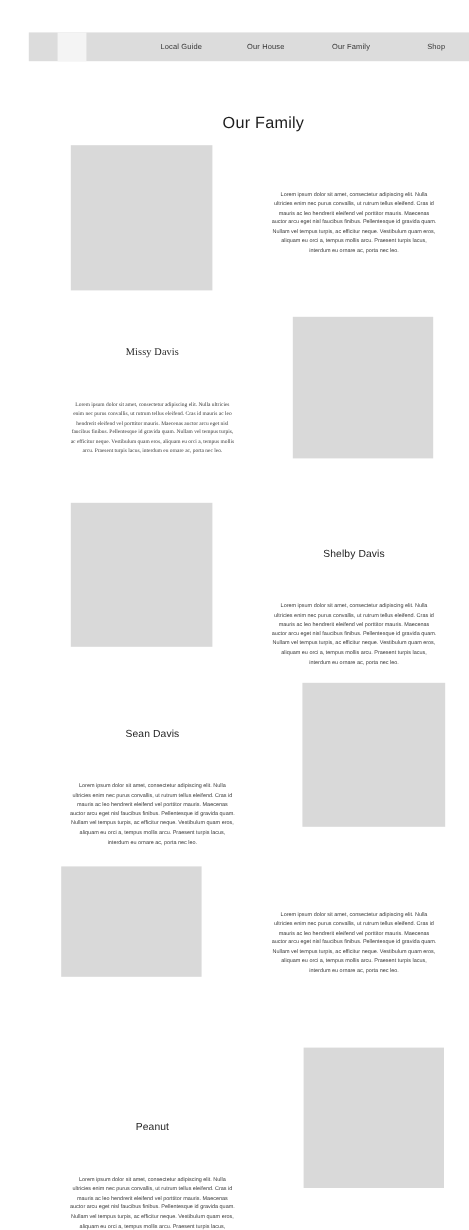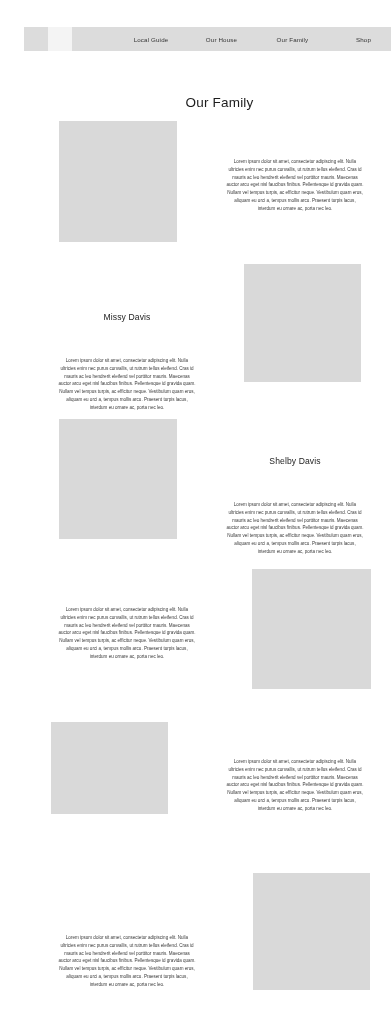--- a/index.html
+++ b/index.html
@@ -154,51 +154,53 @@
 
   <section class="section" style="top:97px;height:125px;">
     <div class="photo" style="left:35px;top:0;width:118px;height:121px;"></div>
     <div class="copy" style="left:178px;top:13px;width:186px;">
       <p class="member-bio">Lorem ipsum dolor sit amet, consectetur adipiscing elit. Nulla ultricies enim nec purus convallis, ut rutrum tellus eleifend. Cras id mauris ac leo hendrerit eleifend vel porttitor mauris. Maecenas auctor arcu eget nisl faucibus finibus. Pellentesque id gravida quam. Nullam vel tempus turpis, ac efficitur neque. Vestibulum quam eros, aliquam eu orci a, tempus mollis arcu. Praesent turpis lacus, interdum eu ornare ac, porta nec leo.</p>
     </div>
   </section>
 
   <section class="section" style="top:240px;height:125px;">
     <div class="photo" style="left:220px;top:0;width:117px;height:118px;"></div>
-    <div class="copy" style="left:10px;top:24px;width:186px;">
+    <div class="copy" style="left:10px;top:0;width:186px;font-family:Liberation Serif, serif;">
       <div class="member-name">Missy Davis</div>
       <p class="member-bio">Lorem ipsum dolor sit amet, consectetur adipiscing elit. Nulla ultricies enim nec purus convallis, ut rutrum tellus eleifend. Cras id mauris ac leo hendrerit eleifend vel porttitor mauris. Maecenas auctor arcu eget nisl faucibus finibus. Pellentesque id gravida quam. Nullam vel tempus turpis, ac efficitur neque. Vestibulum quam eros, aliquam eu orci a, tempus mollis arcu. Praesent turpis lacus, interdum eu ornare ac, porta nec leo.</p>
     </div>
   </section>
 
   <section class="section" style="top:395px;height:125px;">
     <div class="photo" style="left:35px;top:0;width:118px;height:120px;"></div>
     <div class="copy" style="left:178px;top:13px;width:186px;">
       <div class="member-name">Shelby Davis</div>
       <p class="member-bio">Lorem ipsum dolor sit amet, consectetur adipiscing elit. Nulla ultricies enim nec purus convallis, ut rutrum tellus eleifend. Cras id mauris ac leo hendrerit eleifend vel porttitor mauris. Maecenas auctor arcu eget nisl faucibus finibus. Pellentesque id gravida quam. Nullam vel tempus turpis, ac efficitur neque. Vestibulum quam eros, aliquam eu orci a, tempus mollis arcu. Praesent turpis lacus, interdum eu ornare ac, porta nec leo.</p>
     </div>
   </section>
 
   <section class="section" style="top:545px;height:125px;">
     <div class="photo" style="left:228px;top:0;width:119px;height:120px;"></div>
     <div class="copy" style="left:10px;top:13px;width:186px;">
+      <div class="member-name">Sean Davis</div>
       <p class="member-bio">Lorem ipsum dolor sit amet, consectetur adipiscing elit. Nulla ultricies enim nec purus convallis, ut rutrum tellus eleifend. Cras id mauris ac leo hendrerit eleifend vel porttitor mauris. Maecenas auctor arcu eget nisl faucibus finibus. Pellentesque id gravida quam. Nullam vel tempus turpis, ac efficitur neque. Vestibulum quam eros, aliquam eu orci a, tempus mollis arcu. Praesent turpis lacus, interdum eu ornare ac, porta nec leo.</p>
     </div>
   </section>
 
   <section class="section" style="top:698px;height:125px;">
     <div class="photo" style="left:27px;top:0;width:117px;height:92px;"></div>
     <div class="copy" style="left:178px;top:12px;width:186px;">
       <p class="member-bio">Lorem ipsum dolor sit amet, consectetur adipiscing elit. Nulla ultricies enim nec purus convallis, ut rutrum tellus eleifend. Cras id mauris ac leo hendrerit eleifend vel porttitor mauris. Maecenas auctor arcu eget nisl faucibus finibus. Pellentesque id gravida quam. Nullam vel tempus turpis, ac efficitur neque. Vestibulum quam eros, aliquam eu orci a, tempus mollis arcu. Praesent turpis lacus, interdum eu ornare ac, porta nec leo.</p>
     </div>
   </section>
 
   <section class="section" style="top:849px;height:125px;">
     <div class="photo" style="left:229px;top:0;width:117px;height:117px;"></div>
     <div class="copy" style="left:10px;top:37px;width:186px;">
+      <div class="member-name">Peanut</div>
       <p class="member-bio">Lorem ipsum dolor sit amet, consectetur adipiscing elit. Nulla ultricies enim nec purus convallis, ut rutrum tellus eleifend. Cras id mauris ac leo hendrerit eleifend vel porttitor mauris. Maecenas auctor arcu eget nisl faucibus finibus. Pellentesque id gravida quam. Nullam vel tempus turpis, ac efficitur neque. Vestibulum quam eros, aliquam eu orci a, tempus mollis arcu. Praesent turpis lacus, interdum eu ornare ac, porta nec leo.</p>
     </div>
   </section>
 
   <footer class="site-footer">
     <div class="footer-logo-box"></div>
     <div class="footer-link">Contact Us</div>
   </footer>
 
 </div>

